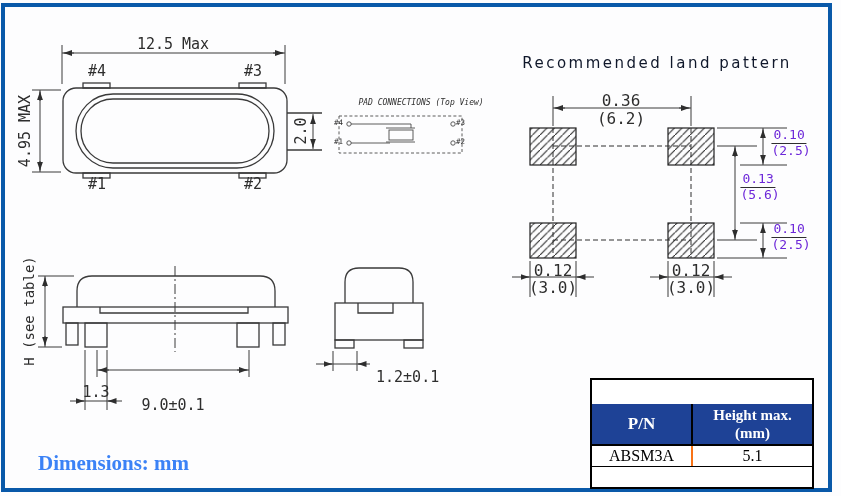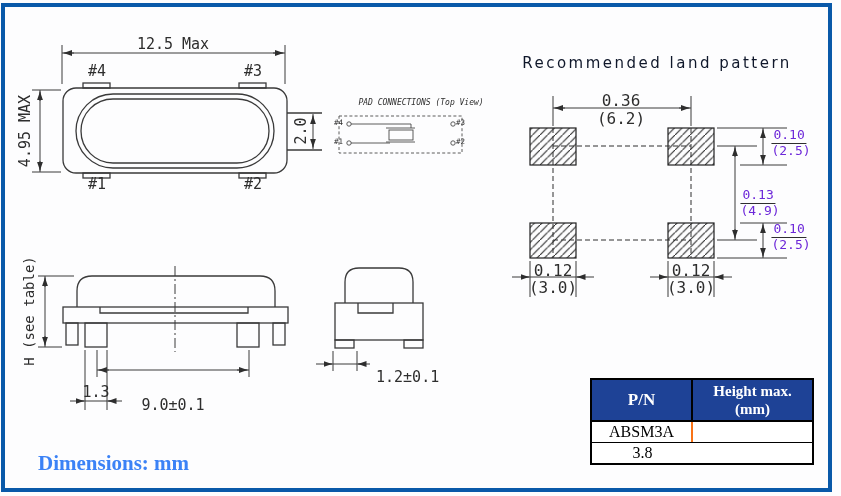--- a/index.html
+++ b/index.html
@@ -16,21 +16,21 @@
   .lp-title{position:absolute;white-space:nowrap;color:#0f172a;
             font-family:"DejaVu Sans",sans-serif;font-size:15px;letter-spacing:2.5px;
             transform:translateX(-50%);}
   .frac{position:absolute;transform:translateX(-50%);color:#6d28d9;
         font-family:"DejaVu Sans Mono",monospace;font-size:13px;line-height:14px;}
   .frac .ftop{display:inline-block;border-bottom:1.5px solid #2e2e2e;padding:0 2px 1px 2px;}
   .frac .fbot{display:block;}
   .spec-table{position:absolute;left:590px;top:378px;width:224px;border:2px solid #000;
               background:#fff;font-family:"Liberation Serif",serif;box-sizing:border-box;}
   .spec-header{display:grid;grid-template-columns:101px 1fr;background:#1e4296;color:#fff;
-               font-weight:bold;text-align:center;border-bottom:2px solid #000;}
+               font-weight:bold;text-align:center;border-bottom:2px solid #000;margin-top:24px;}
   .spec-header .h1{border-right:2px solid #000;display:flex;align-items:center;justify-content:center;font-size:17px;}
   .spec-header .h2{padding:2px 8px;font-size:15px;line-height:18px;text-align:center;}
   .spec-row{display:grid;grid-template-columns:101px 1fr;height:20px;line-height:19px;
             text-align:center;font-size:16px;color:#000;border-bottom:1.5px solid #000;}
   .spec-row:last-child{border-bottom:none;}
   .spec-row .c1{border-right:2px solid #f97316;}
   .note{position:absolute;left:38px;top:451px;font-family:"Liberation Serif",serif;
         font-weight:bold;font-size:21px;color:#3b82f6;text-align:right;}
 </style>
 </head>
@@ -203,23 +203,23 @@
   <div class="ctext xs" style="left:456px;top:119px;">#3</div>
   <div class="ctext xs" style="left:456px;top:138px;">#2</div>
 
   <div class="lp-title" style="left:657px;top:54px;">Recommended land pattern</div>
   <div class="ctext lp cx" style="left:621px;top:93px;">0.36</div>
   <div class="ctext lp cx" style="left:621px;top:111px;">(6.2)</div>
   <div class="frac" style="left:791px;top:128px;">
     <span class="ftop">0.10</span>
     <span class="fbot">(2.5)</span>
   </div>
-  <div class="frac" style="left:760px;top:188px;">
+  <div class="frac" style="left:760px;top:172px;">
     <span class="ftop">0.13</span>
-    <span class="fbot">(4.9)</span>
+    <span class="fbot">(5.6)</span>
   </div>
   <div class="frac" style="left:791px;top:222px;">
     <span class="ftop">0.10</span>
     <span class="fbot">(2.5)</span>
   </div>
   <div class="ctext lp cx" style="left:553px;top:263px;">0.12</div>
   <div class="ctext lp cx" style="left:553px;top:280px;">(3.0)</div>
   <div class="ctext lp cx" style="left:691px;top:263px;">0.12</div>
   <div class="ctext lp cx" style="left:691px;top:280px;">(3.0)</div>
 
@@ -231,21 +231,21 @@
   <div class="spec-table">
     <div class="spec-header">
       <div class="h1">P/N</div>
       <div class="h2">
         <span>Height max.</span><br>
         <span>(mm)</span>
       </div>
     </div>
     <div class="spec-row">
       <div class="c1">ABSM3A</div>
+      <div class="c2">5.1</div>
     </div>
     <div class="spec-row">
-      <div class="c2">3.8</div>
     </div>
   </div>
 
   <div class="note">Dimensions: mm</div>
 
 </div>
 
 </body></html>

